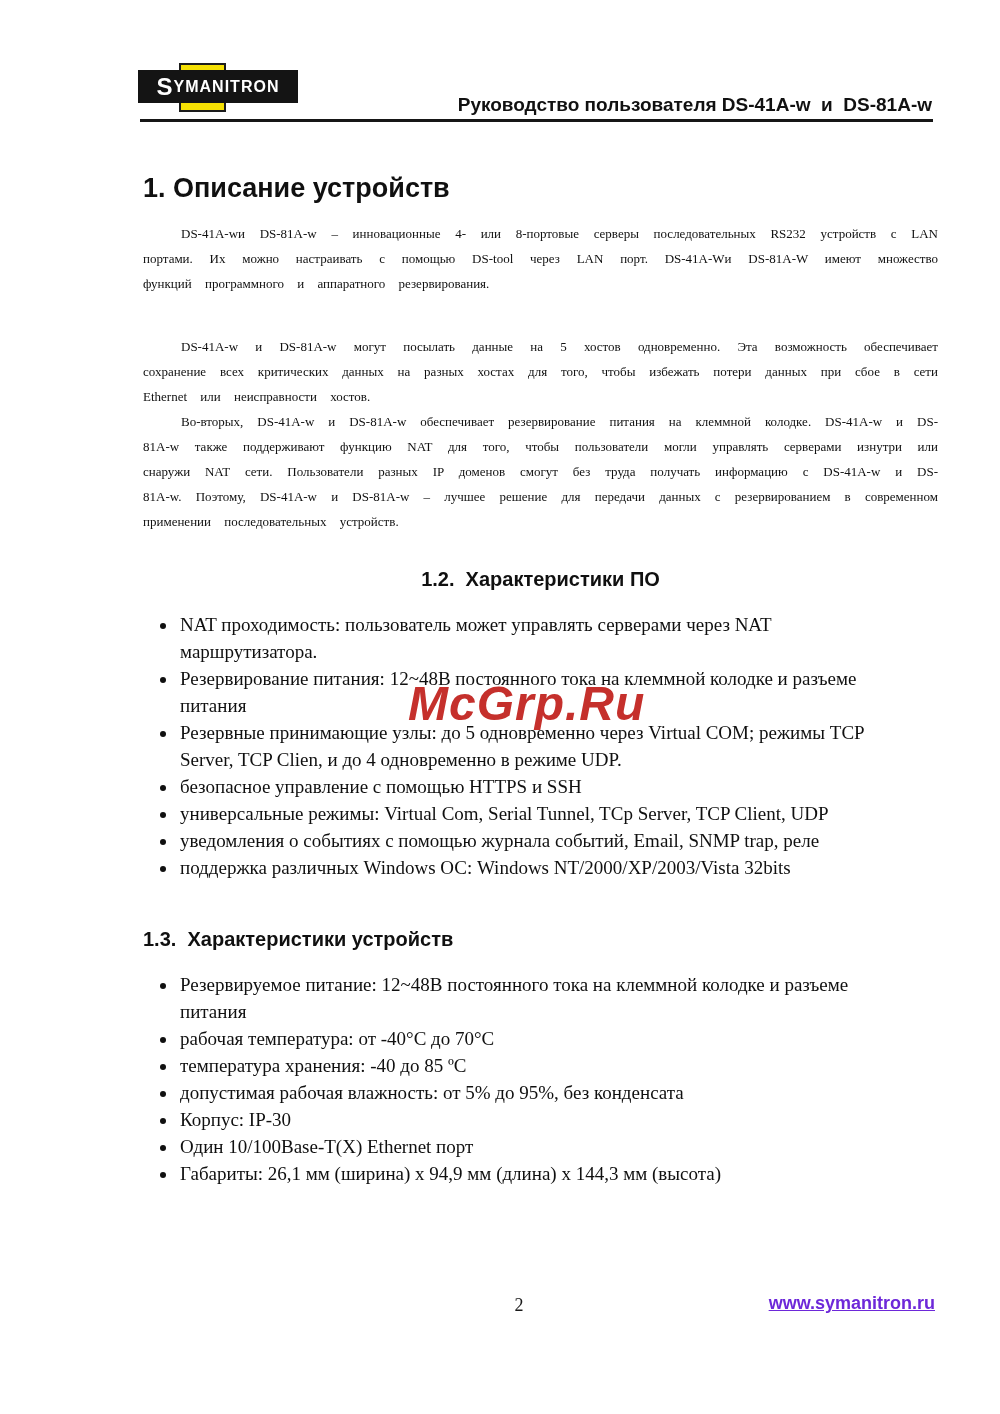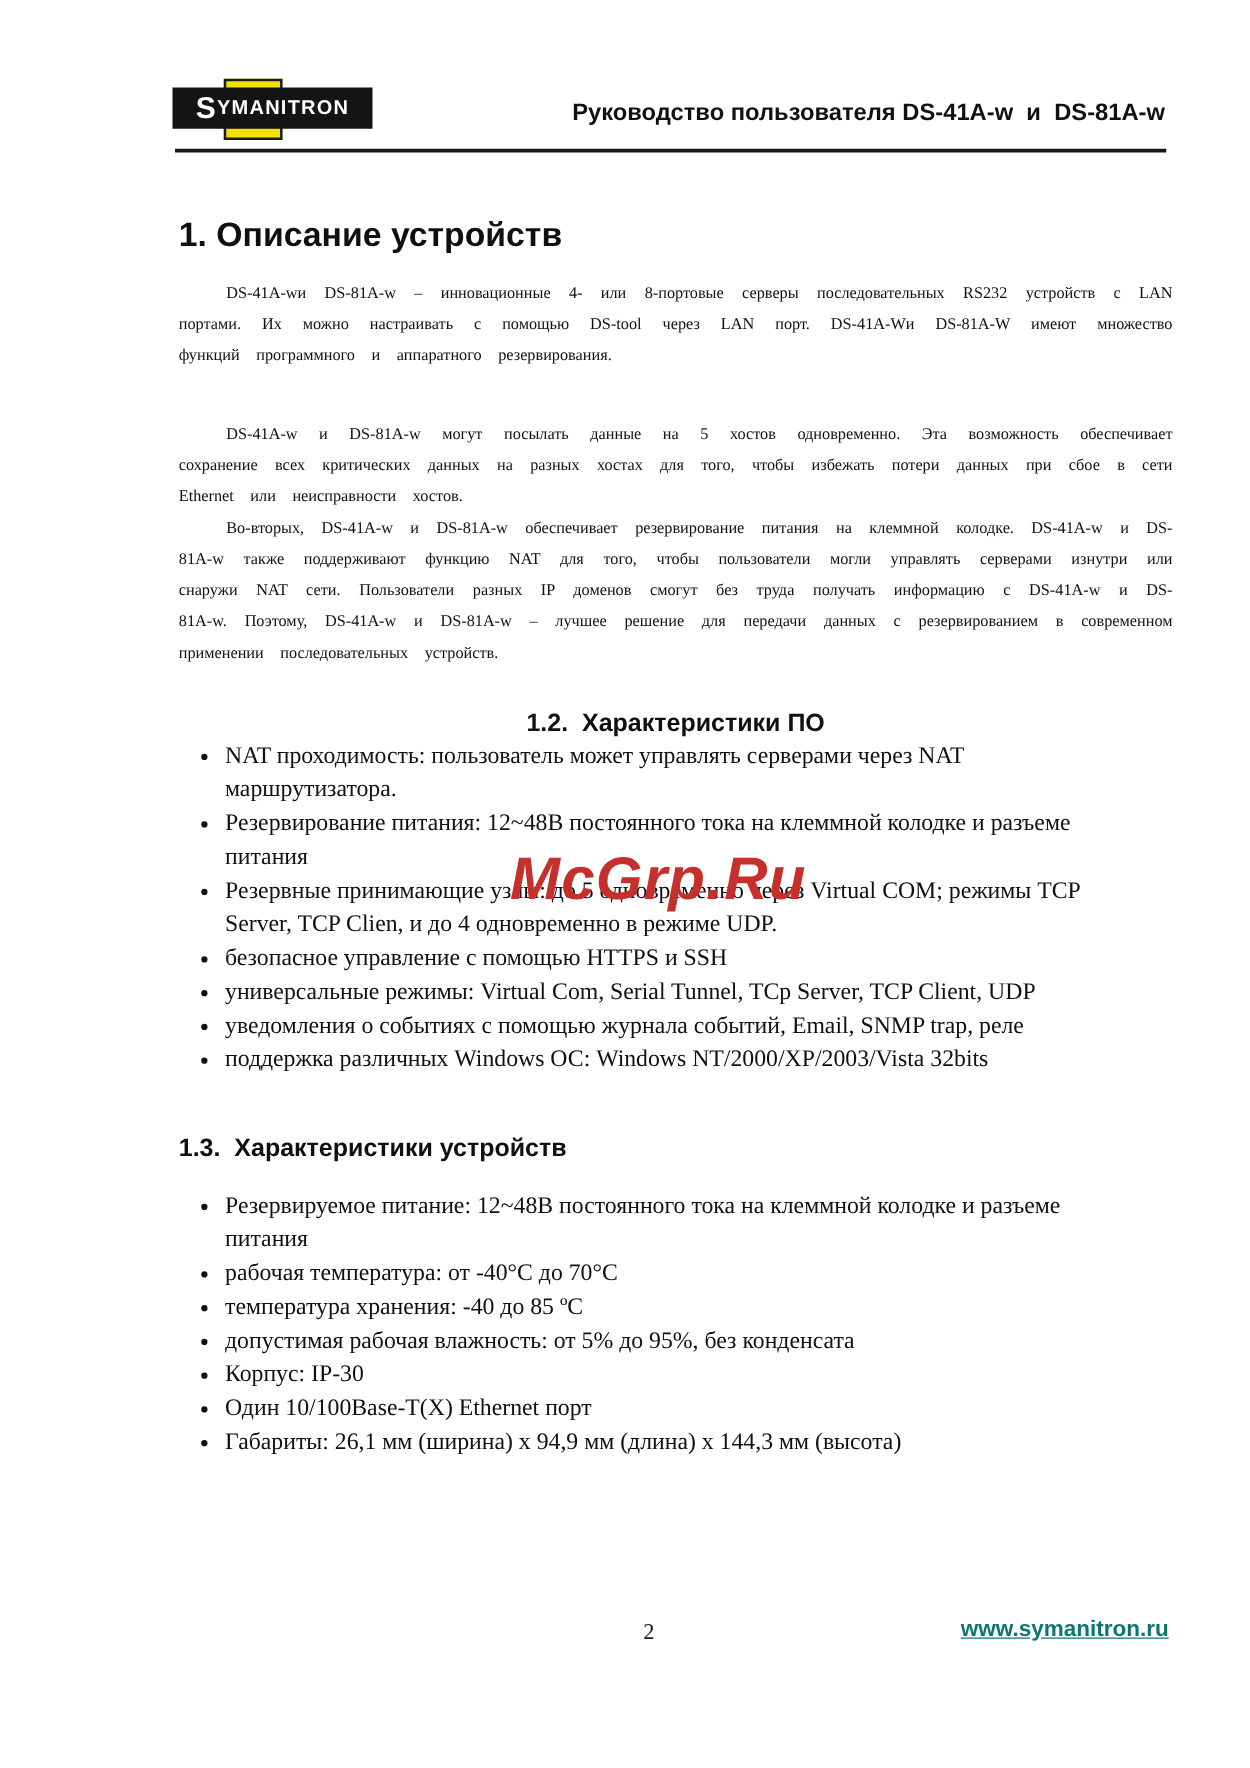--- a/index.html
+++ b/index.html
@@ -21,21 +21,21 @@
   .logo-bar {
     position: absolute; left: 0; top: 7px; width: 160px; height: 33px;
     background: #141414; z-index: 2;
     display: flex; align-items: center; justify-content: center;
     color: #ffffff; font-family: "Liberation Sans", sans-serif;
   }
   .logo-initial { font-size: 24px; font-weight: bold; line-height: 1; letter-spacing: 1px; }
   .logo-rest    { font-size: 16px; font-weight: bold; line-height: 1; letter-spacing: 1px; }
 
   .hdr-title {
-    position: absolute; top: 80px; right: 68px;
+    position: absolute; top: 94px; right: 68px;
     font-family: "Liberation Sans", sans-serif;
     font-weight: bold; font-size: 19px; white-space: pre; color: #111111;
   }
   .hdr-rule {
     position: absolute; top: 119px; left: 140px; right: 67px;
     height: 3px; background: #161616;
   }
 
   
   .content { position: absolute; left: 143px; right: 62px; top: 173px; }
@@ -62,21 +62,21 @@
   .p1 { margin-top: 18px; height: 100px; }
   .p2 { margin-top: 13px; height: 75px; }
   .p3 { margin-top: 0; height: 150px; }
 
   ul {
     margin: 0 30px 0 0; padding-left: 35px;
     list-style: disc outside;
     font-size: 19px; line-height: 27px;
   }
   li { margin: 0; padding-left: 2px; }
-  .list1 { height: 270px; }
+  .list1 { margin-top: 20px; height: 270px; }
   .list2 { margin-top: 20px; }
 
   
   .watermark {
     position: absolute; left: 408px; top: 684px;
     font-family: "Liberation Sans", sans-serif;
     font-style: italic; font-weight: bold;
     font-size: 48px; line-height: 40px;
     color: #c5302c; letter-spacing: 1px;
     z-index: 5;
@@ -85,21 +85,21 @@
   
   .footer { position: absolute; left: 143px; right: 65px; top: 1293px; height: 30px; }
   .page-num {
     position: absolute; left: 0; right: 40px; top: 2px;
     text-align: center; font-size: 18px; color: #1a1a1a;
   }
   .site-link {
     position: absolute; right: 0; top: 0;
     font-family: "Liberation Sans", sans-serif;
     font-weight: bold; font-size: 18px;
-    color: #0f766e;  text-align: center;
+    color: #6d28d9;  text-align: center;
   }
 </style>
 </head>
 <body>
 
 <header>
   <div class="logo">
     <div class="logo-yellow"></div>
     <div class="logo-bar">
       <span class="logo-initial">S</span>

